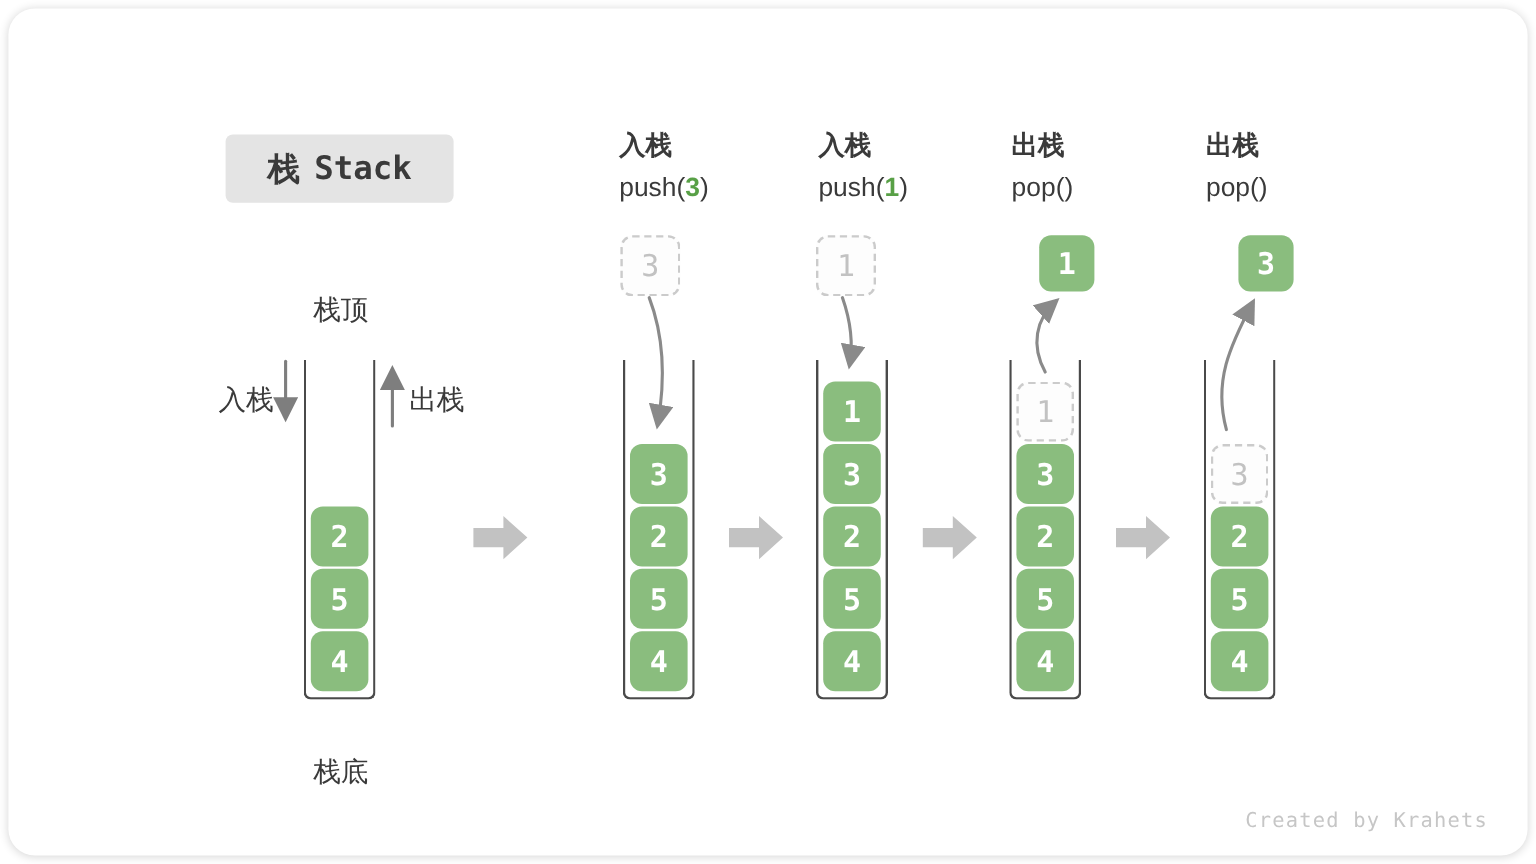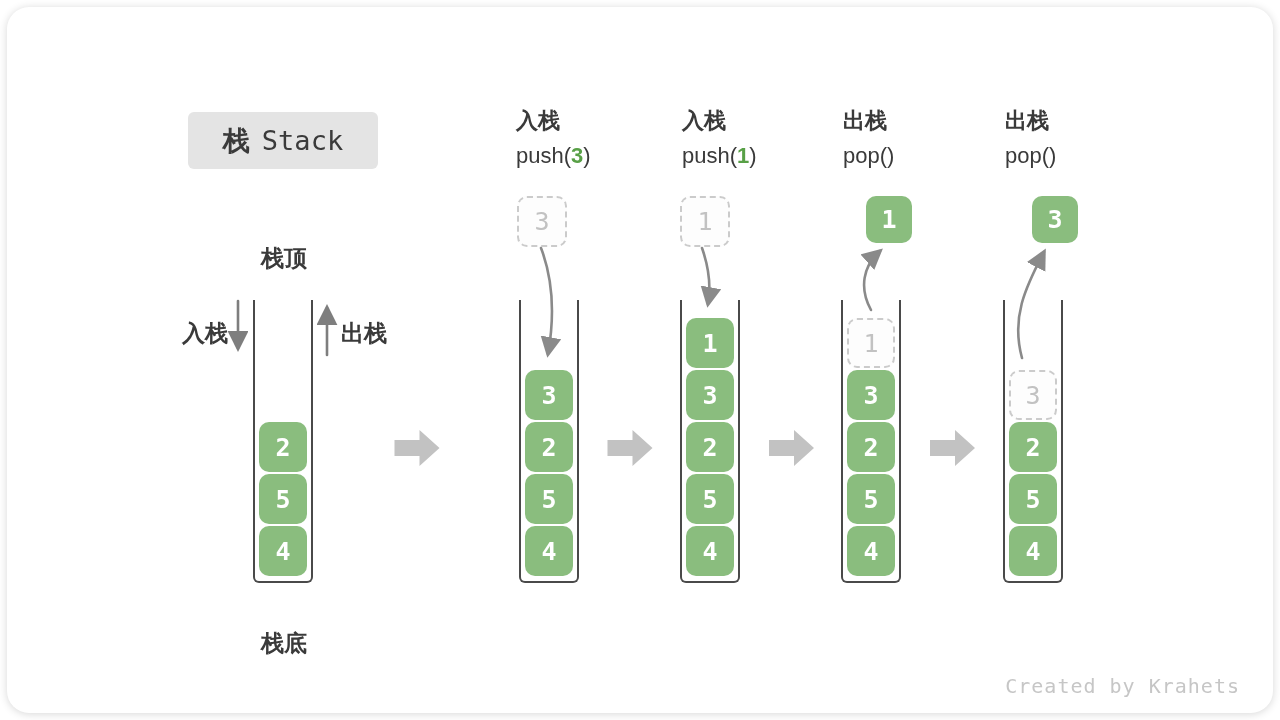--- a/index.html
+++ b/index.html
@@ -4,23 +4,23 @@
 <style>
   html,body{margin:0;padding:0;background:#ffffff;}
   body{width:1280px;height:720px;position:relative;font-family:"Liberation Sans","DejaVu Sans",sans-serif;overflow:hidden;}
   #card{position:absolute;left:7px;top:7px;right:7px;bottom:7px;background:#ffffff;border-radius:22px;
         box-shadow:0 1px 8px rgba(0,0,0,0.16);}
   #canvas{position:absolute;left:0;top:0;width:1280px;height:720px;}
 
   .title-box{position:absolute;left:188px;top:112px;width:190px;height:57px;background:#E4E4E4;border-radius:6px;
              display:flex;align-items:center;justify-content:center;color:#3A3A3A;font-size:27px;}
   .title-zh{font-weight:700;}
-  .title-en{font-family:"DejaVu Sans Mono","Liberation Mono",monospace;margin-left:12px;font-weight:400;}
+  .title-en{font-family:"DejaVu Sans Mono","Liberation Mono",monospace;margin-left:12px;font-weight:700;}
 
-  .side-label{position:absolute;color:#3A3A3A;font-size:23px;font-weight:700;white-space:nowrap;}
+  .side-label{position:absolute;color:#3A3A3A;font-size:23px;font-weight:400;white-space:nowrap;}
 
   .stack-container{position:absolute;width:56px;height:281px;border:2px solid #4A4A4A;border-top:none;
                    border-radius:0 0 6px 6px;background:transparent;}
 
   .block{position:absolute;width:48px;height:50px;border-radius:10px;background:#8ABD7E;
          display:flex;align-items:center;justify-content:center;
          color:#ffffff;font-family:"DejaVu Sans Mono","Liberation Mono",monospace;font-size:25px;font-weight:700;}
   .block.ghost{background:#FDFDFD;border:2px dashed #CBCBCB;color:#C2C2C2;width:44px;height:46px;font-weight:500;}
 
   .float-box{position:absolute;width:46px;height:47px;border-radius:10px;display:flex;align-items:center;justify-content:center;
@@ -28,21 +28,21 @@
   .float-box.solid{background:#8ABD7E;color:#ffffff;font-weight:700;}
   .float-box.ghost{background:#FDFDFD;border:2px dashed #CBCBCB;color:#C2C2C2;font-weight:500;}
 
   .col-header{position:absolute;color:#3A3A3A;font-size:22px;line-height:35px;white-space:nowrap;}
   .col-header .zh{font-weight:700;display:block;}
   .col-header .code{font-family:Liberation Sans, sans-serif;font-weight:500;display:block;}
   .col-header .code .arg{color:#58A046;font-weight:700;}
 
   #arrow-layer{position:absolute;left:0;top:0;pointer-events:none;}
 
-  .watermark{position:absolute;right:40px;top:674px;color:#C6C6C6;font-size:20px;letter-spacing:1px;
+  .watermark{position:absolute;right:40px;top:674px;color:#C6C6C6;font-size:17px;letter-spacing:1px;
              font-family:"DejaVu Sans Mono","Liberation Mono",monospace;}
 </style>
 </head>
 <body>
 
 <div id="card"></div>
 <div id="canvas">
 
   <div class="title-box">
     <span class="title-zh">栈</span>

